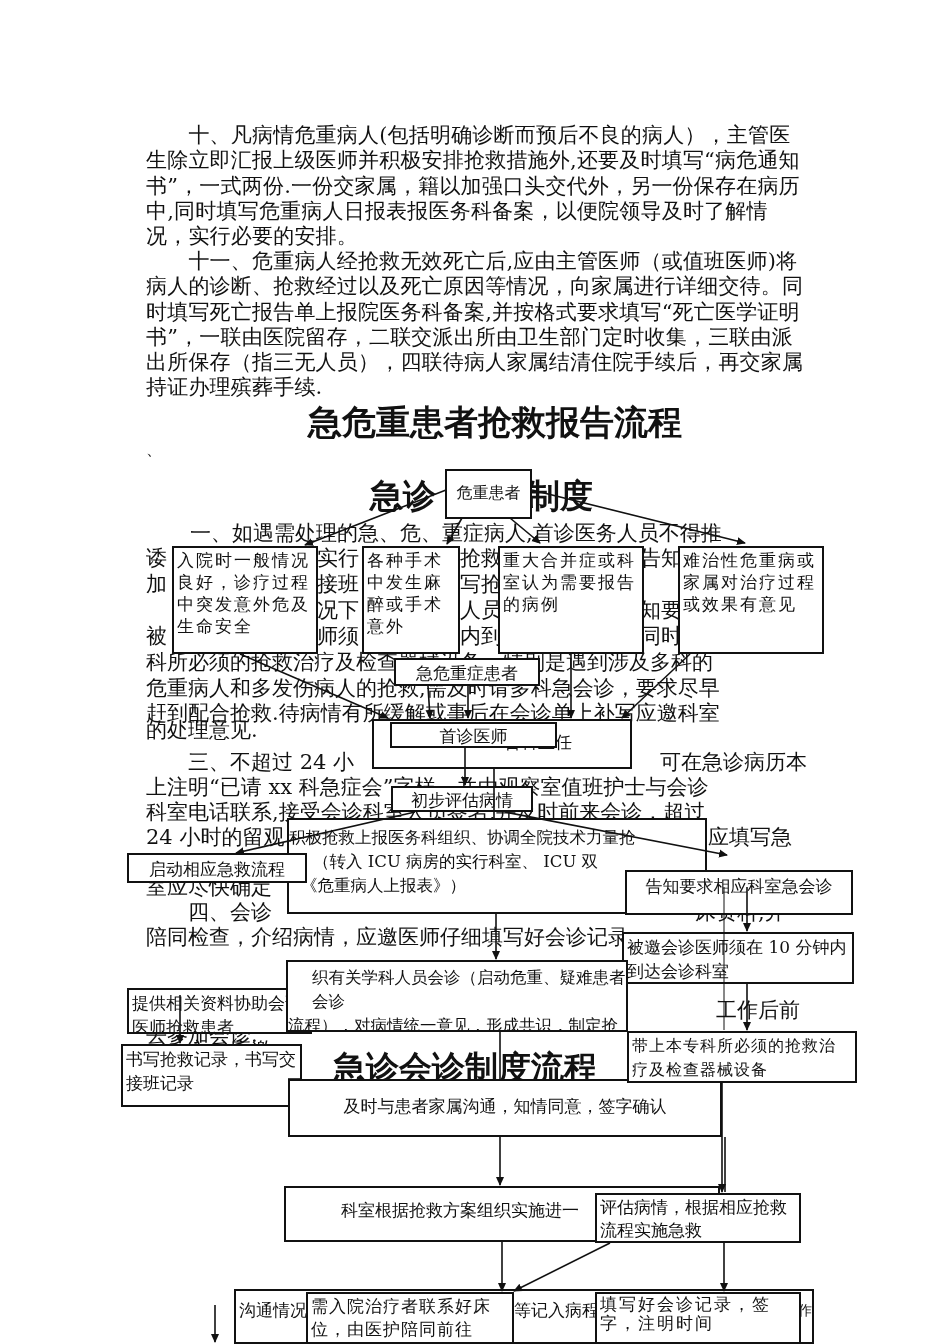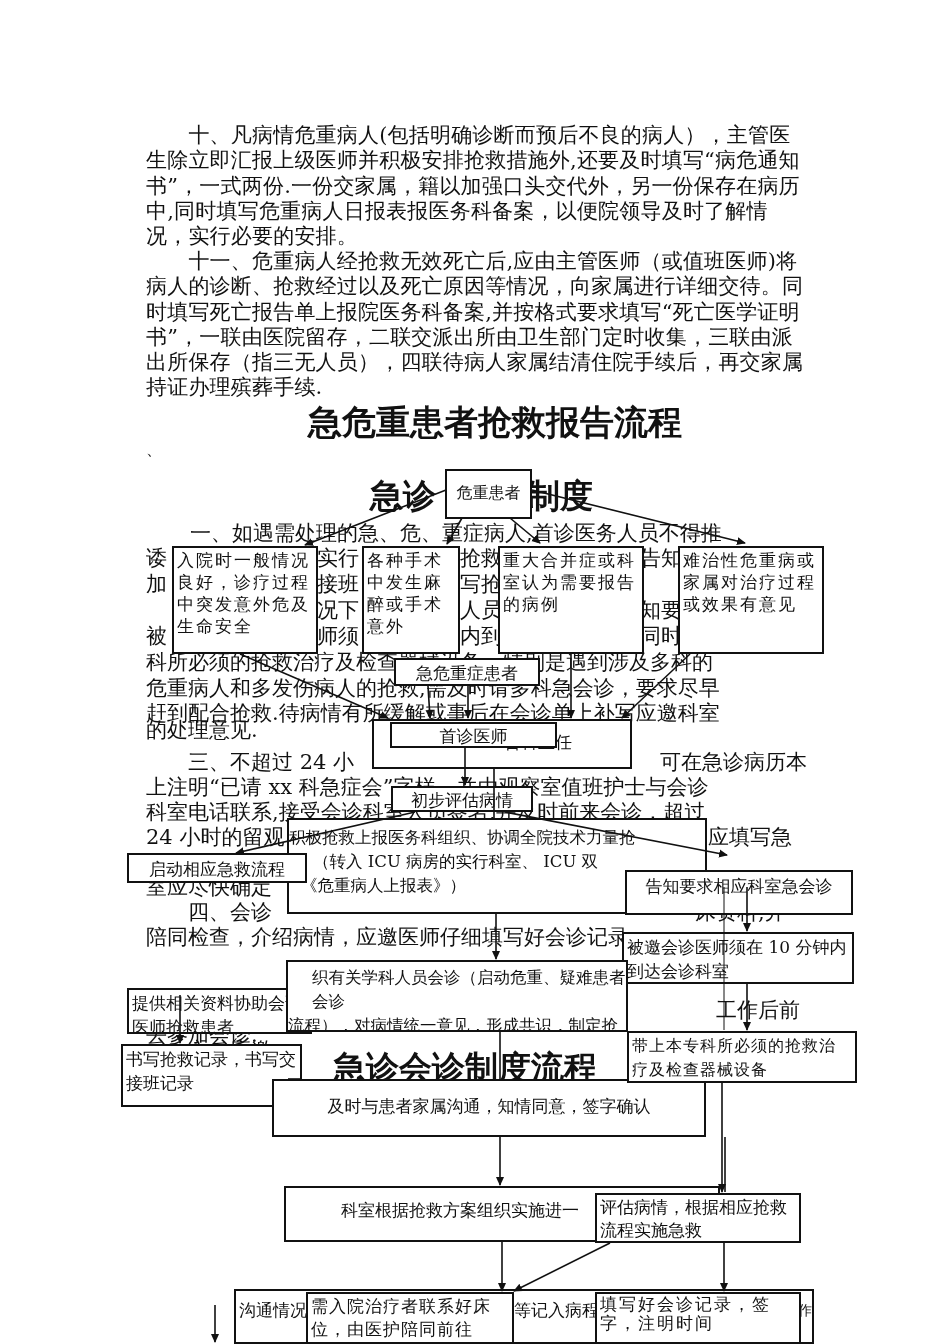--- a/index.html
+++ b/index.html
@@ -91,21 +91,21 @@
 <div class="box" style="left:622px; top:932px; width:232px; height:52px; font-size:17px; line-height:24px;">被邀会诊医师须在 10 分钟内到达会诊科室</div>
 
 <div class="box" style="left:286px; top:960px; width:342px; height:72px; font-size:16.5px; line-height:24px; padding:4px 0 0 0;">
   <div style="padding-left:24px;">织有关学科人员会诊（启动危重、疑难患者会诊</div>
   <div>流程），对病情统一意见，形成共识，制定抢救方</div>
 
 </div>
 
 <div class="box" style="left:121px; top:1044px; width:181px; height:63px; font-size:17px; line-height:24px;">书写抢救记录，书写交接班记录</div>
 
-<div class="box" style="left:272px; top:1079px; width:434px; height:58px; font-size:17px; text-align:center; padding-top:14px;">及时与患者家属沟通，知情同意，签字确认</div>
+<div class="box" style="left:288px; top:1079px; width:434px; height:58px; font-size:17px; text-align:center; padding-top:14px;">及时与患者家属沟通，知情同意，签字确认</div>
 <div class="box" style="left:627px; top:1031px; width:230px; height:52px; font-size:16px; line-height:24px; letter-spacing:1px;">带上本专科所必须的抢救治疗及检查器械设备</div>
 
 <div class="box" style="left:284px; top:1186px; width:436px; height:56px; font-size:17px; padding:11px 0 0 55px;">科室根据抢救方案组织实施进一</div>
 <div class="box" style="left:595px; top:1193px; width:206px; height:50px; font-size:17px; line-height:23px;">评估病情，根据相应抢救流程实施急救</div>
 
 <div class="box" style="left:234px; top:1289px; width:580px; height:55px; font-size:17px; padding:8px 0 0 3px;">
   <span>沟通情况</span>
   <span style="position:absolute; left:278px; top:8px;">等记入病程</span>
   <span style="position:absolute; left:562px; top:8px; font-size:14px;">作</span>
 </div>

